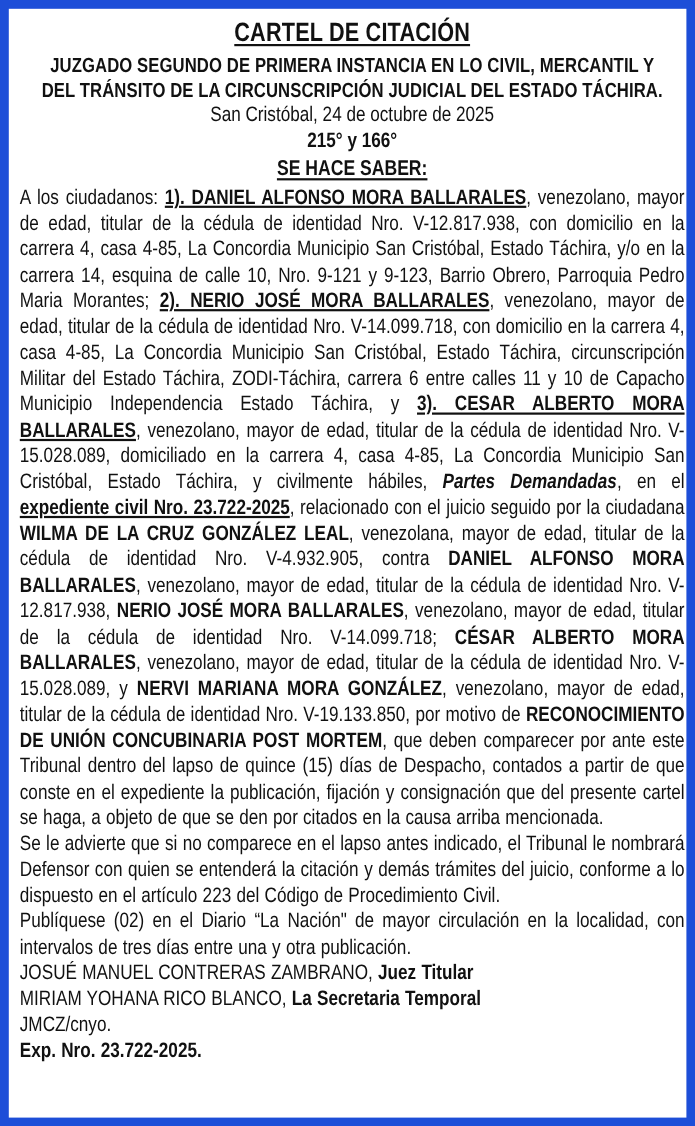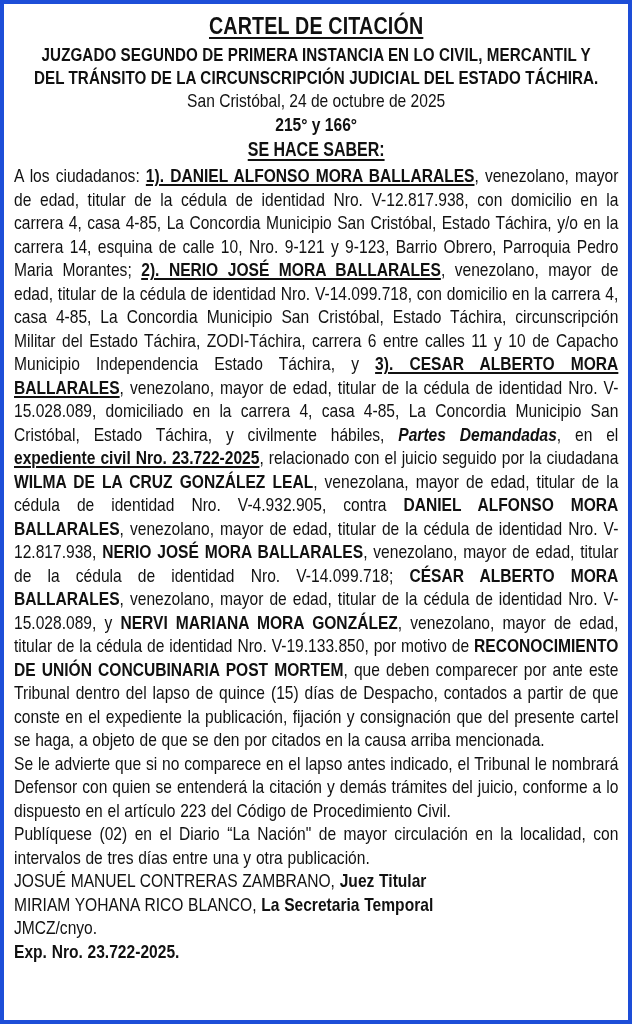--- a/index.html
+++ b/index.html
@@ -11,21 +11,21 @@
     width: 632px;
     height: 1024px;
     font-family: "Liberation Sans", "DejaVu Sans", sans-serif;
     color: #111111;
   }
   .sheet {
     box-sizing: border-box;
     width: 632px;
     height: 1024px;
     background: #ffffff;
-    border: 4px solid #1d4ed8;
+    border: 8px solid #1d4ed8;
     padding: 6px 10px 8px 10px;
     overflow: hidden;
   }
   
   .condense {
     width: 737px;
     transform: scaleX(0.82);
     transform-origin: top left;
   }
   .center { text-align: center; }

